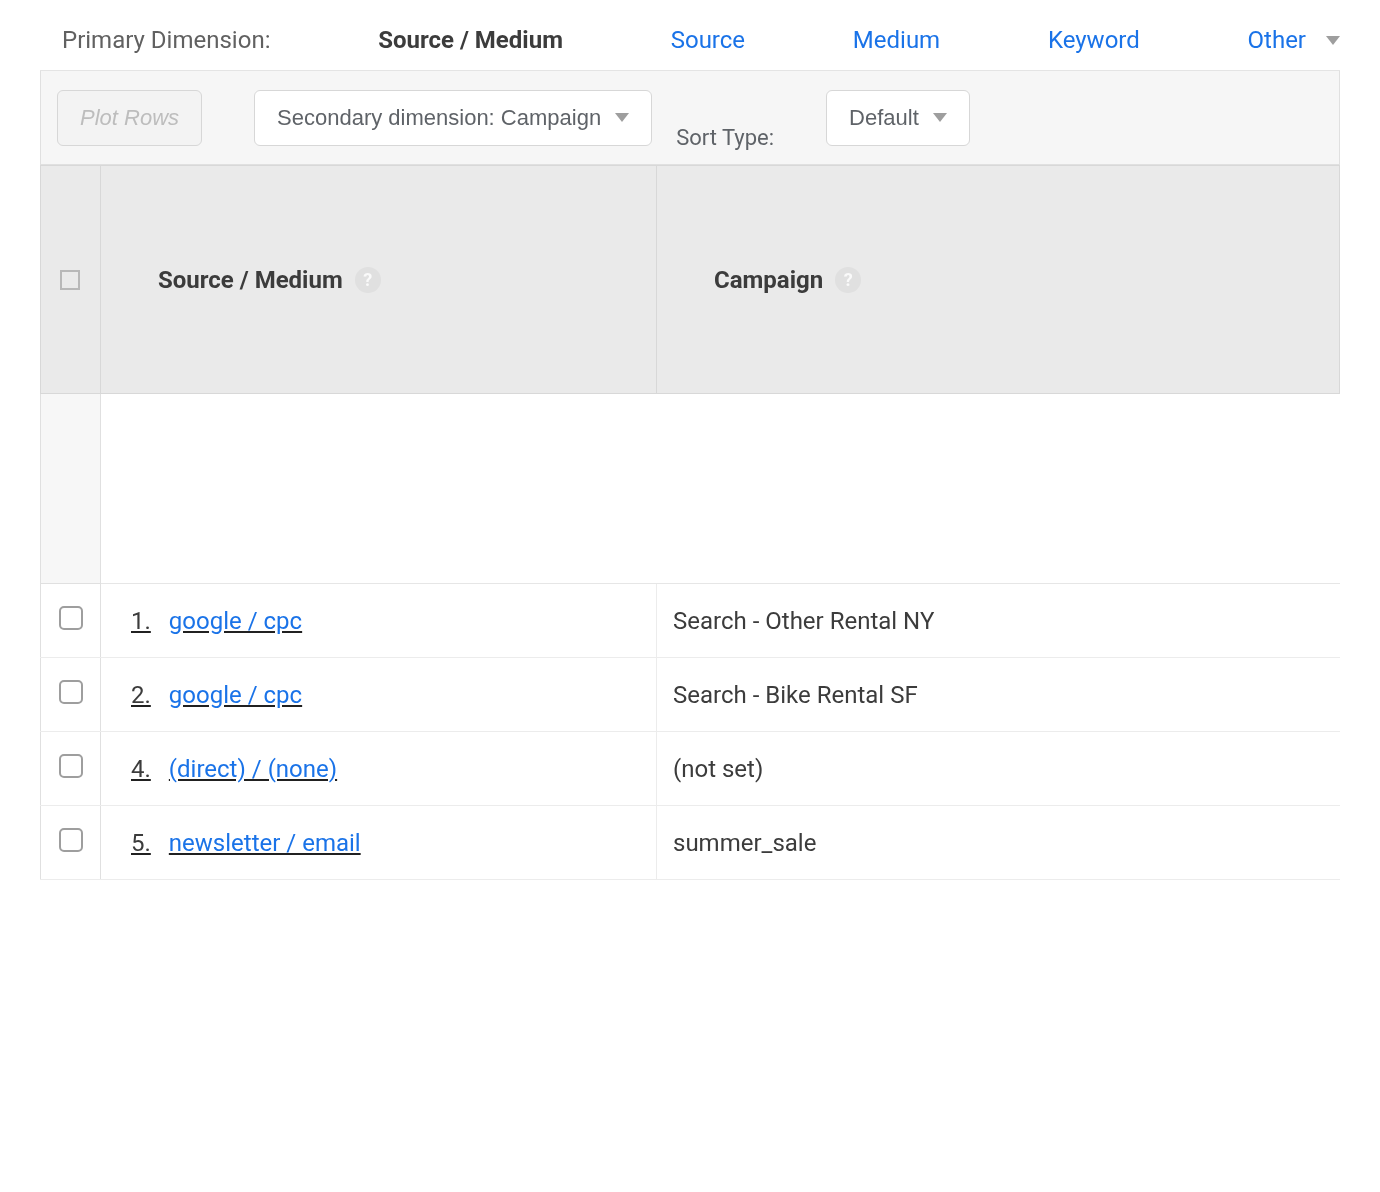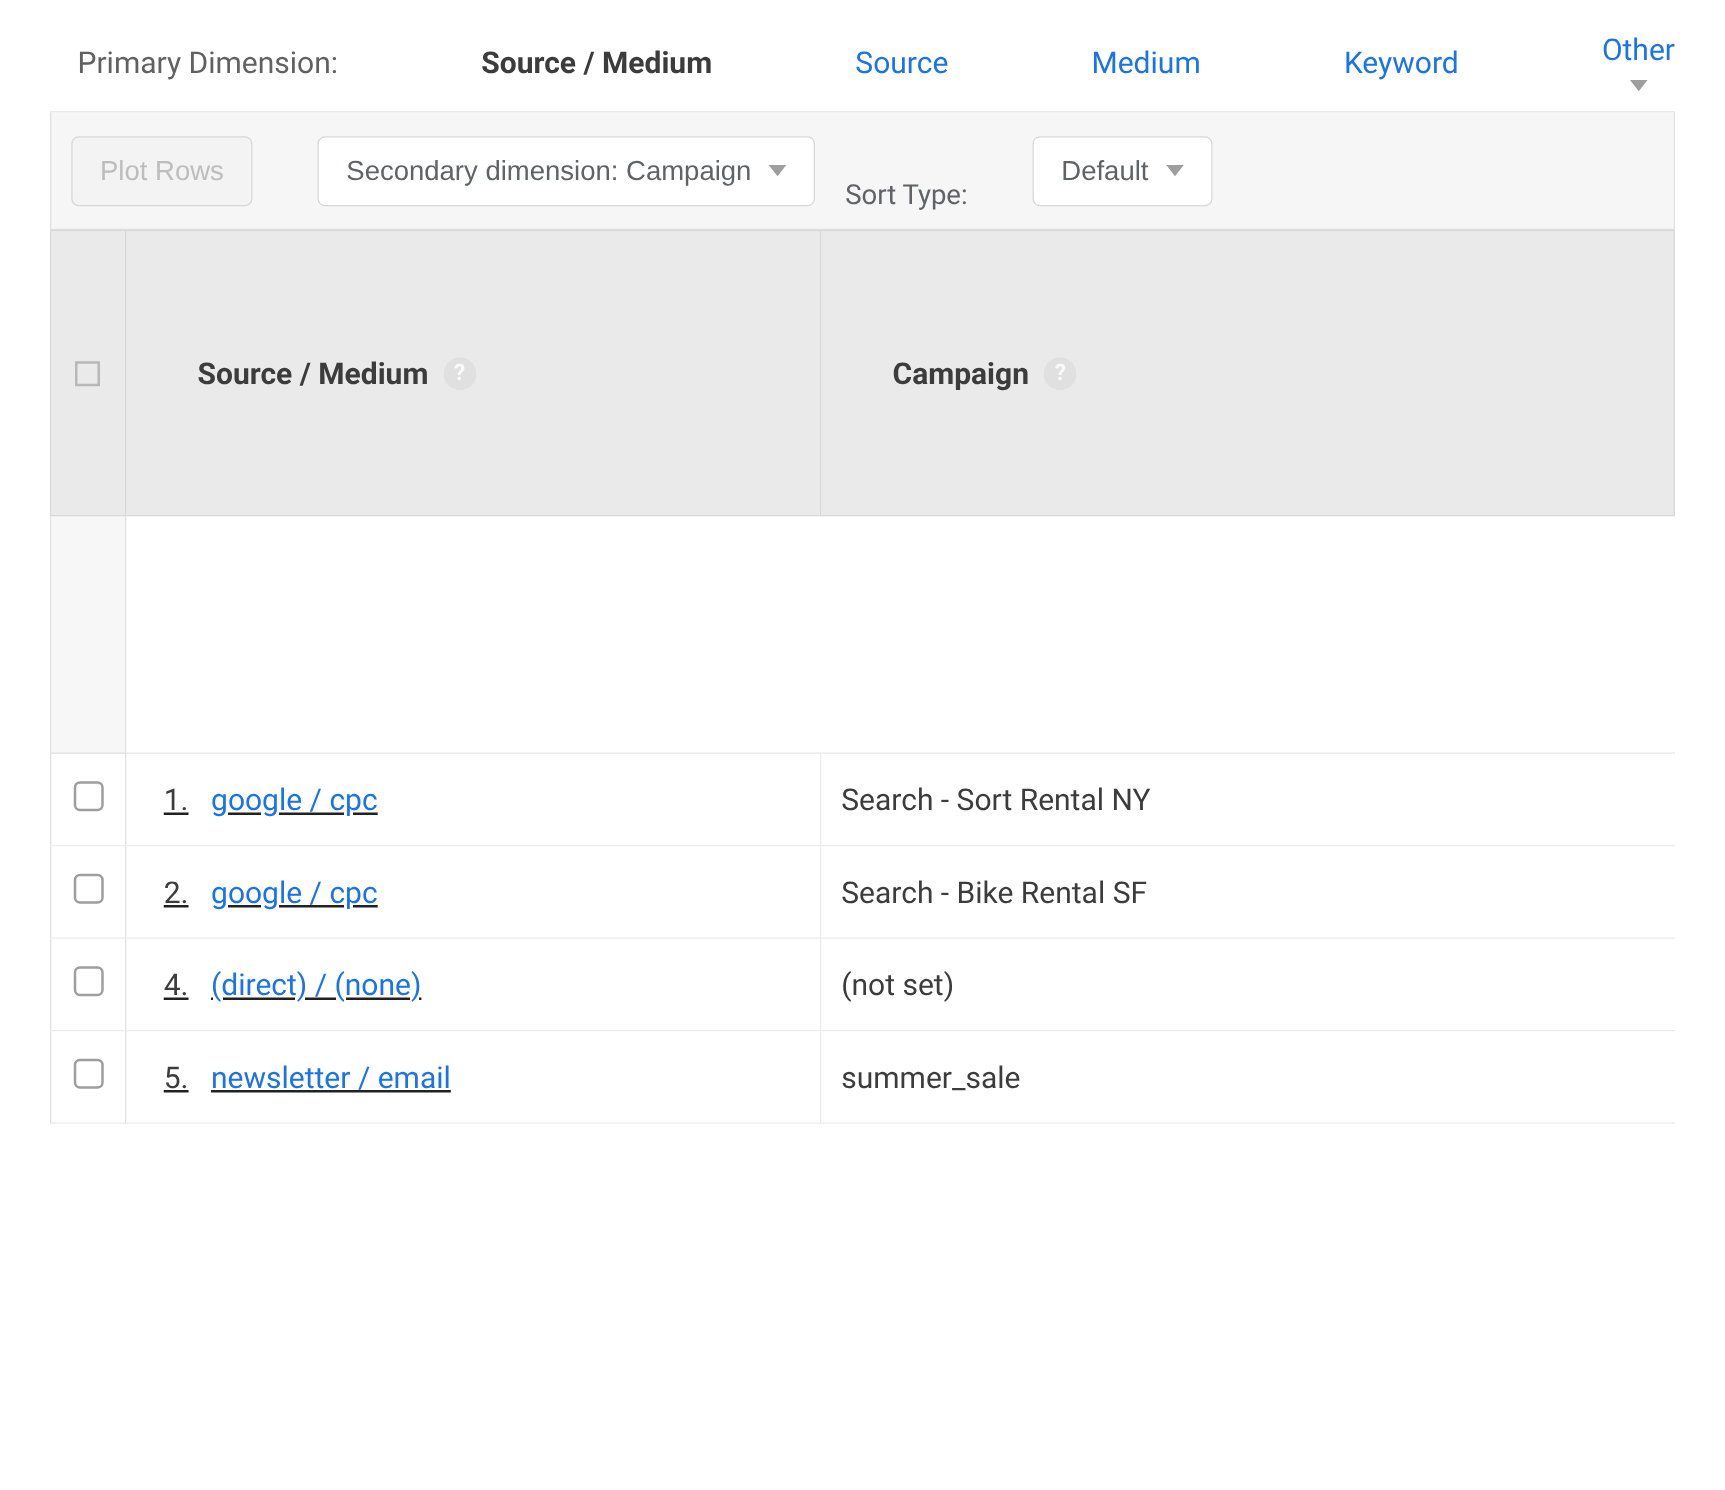--- a/index.html
+++ b/index.html
@@ -20,21 +20,21 @@
     border-bottom: 1px solid #e4e4e4;
     justify-content: space-between;
   }
   .dim-label { color: #616161; }
   .dim-active {
     font-weight: 700;
     color: #3c3c3c;
     position: relative;
   }
   .dim-link { color: #1a73e8; cursor: pointer; }
-  .dim-other { color: #1a73e8; display: inline-flex; align-items: center; gap: 10px; cursor: pointer; flex-direction: column; }
+  .dim-other { color: #1a73e8; display: inline-flex; align-items: center; gap: 20px; cursor: pointer; }
 
   .caret-down {
     width: 0; height: 0;
     border-left: 7px solid transparent;
     border-right: 7px solid transparent;
     border-top: 9px solid #9e9e9e;
     display: inline-block;
   }
 
   .toolbar {
@@ -54,20 +54,21 @@
     background: #fbfbfb;
     cursor: pointer;
     display: inline-flex;
     align-items: center;
     gap: 14px;
   }
   .btn-disabled {
     color: #bdbdbd;
     background: #f3f3f3;
     cursor: default;
+    font-style: italic;
   }
   .btn-white {
     background: #fff;
     color: #5f6368;
     margin-left: 32px;
   }
   .sort-label { font-size: 22px; color: #5f6368; margin-left: 4px; margin-top: 40px; }
 
   .table {
     width: 100%;
@@ -212,21 +213,21 @@
   </thead>
   <tbody id="tbody">
     <tr class="summary-row">
       <td class="cb-cell"></td>
       <td></td>
       <td></td>
     </tr>
   <tr class="row">
         <td class="cb-cell"><span class="checkbox"></span></td>
         <td class="source-cell"><span class="row-num">1.</span><span class="link">google / cpc</span></td>
-        <td class="campaign-cell">Search - Sort Rental NY</td>
+        <td class="campaign-cell">Search - Other Rental NY</td>
       </tr>
       <tr class="row">
         <td class="cb-cell"><span class="checkbox"></span></td>
         <td class="source-cell"><span class="row-num">2.</span><span class="link">google / cpc</span></td>
         <td class="campaign-cell">Search - Bike Rental SF</td>
       </tr>
       <tr class="row">
         <td class="cb-cell"><span class="checkbox"></span></td>
         <td class="source-cell"><span class="row-num">4.</span><span class="link">(direct) / (none)</span></td>
         <td class="campaign-cell">(not set)</td>

